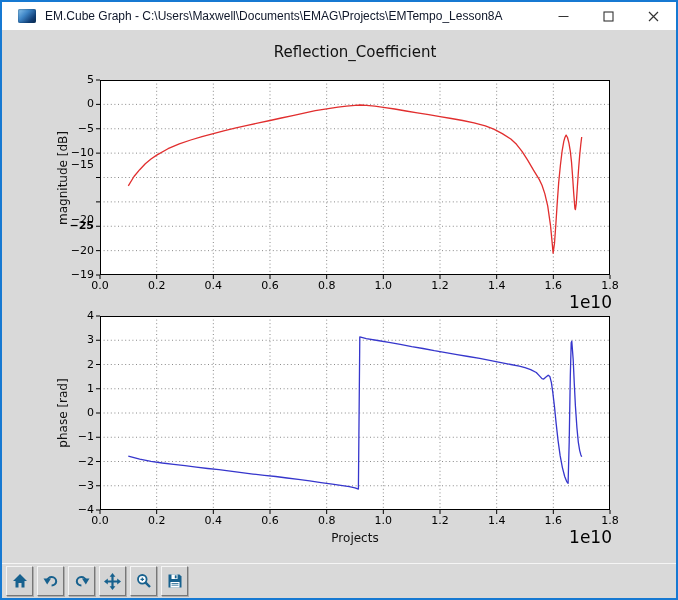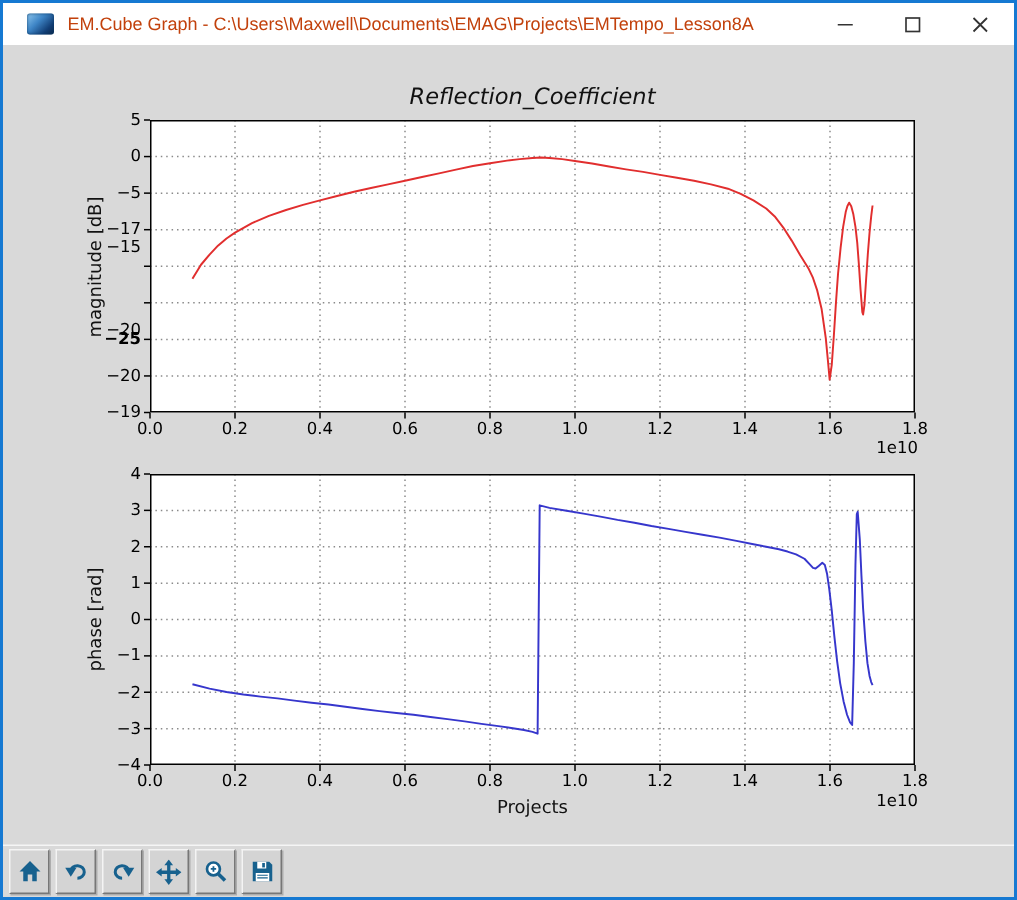--- a/index.html
+++ b/index.html
@@ -1,37 +1,37 @@
 <!DOCTYPE html>
 <html><head>
 <meta charset="utf-8">
 <style>
   html,body{margin:0;padding:0;background:#f0f0f0;font-family:"DejaVu Sans","Liberation Sans",sans-serif;}
   .window{position:relative;width:678px;height:600px;background:#d9d9d9;border:2px solid #1679d2;box-sizing:border-box;overflow:hidden;}
   .titlebar{position:absolute;left:0;top:0;width:674px;height:28px;background:#ffffff;display:flex;align-items:center;}
   .app-icon{width:18px;height:14px;margin-left:16px;border-radius:2px;
     background:linear-gradient(135deg,#8ec7ef 0%,#3e85c6 40%,#123f77 75%,#0a2547 100%);
     box-shadow:inset 0 0 2px #0b3a66;}
-  .title-text{margin-left:9px;font-size:12px;color:#c2410c;font-family:"Liberation Sans",sans-serif;white-space:nowrap;}
+  .title-text{margin-left:9px;font-size:12px;color:#0f172a;font-family:"Liberation Sans",sans-serif;white-space:nowrap;}
   .win-controls{position:absolute;right:0;top:0;height:28px;display:flex;}
   .win-btn{width:45px;height:28px;display:flex;align-items:center;justify-content:center;}
   .win-btn svg{display:block;}
   .figure{position:absolute;left:0;top:28px;width:674px;height:533px;background:#d9d9d9;}
-  .fig-title{position:absolute;left:98px;top:25px;width:510px;text-align:center;font-size:15px;color:#111;font-style:italic;}
+  .fig-title{position:absolute;left:98px;top:13px;width:510px;text-align:center;font-size:15px;color:#111;}
   .axes{position:absolute;width:510px;background:#ffffff;}
   .axes svg{position:absolute;left:0;top:0;overflow:visible;}
   #axes-magnitude{left:98px;top:50px;height:195px;}
   #axes-phase{left:98px;top:286px;height:194px;}
   .tick-label{position:absolute;font-size:11px;color:#000;white-space:nowrap;}
   .xtick{width:44px;text-align:center;}
   .ytick{width:44px;text-align:right;}
   .ylabel{position:absolute;left:-37px;top:50%;transform:translate(-50%,-50%) rotate(-90deg);
     font-size:12px;color:#111;white-space:nowrap;}
   .xlabel{position:absolute;left:0;width:100%;text-align:center;font-size:12px;color:#111;}
-  .offset-text{position:absolute;right:-2px;font-size:11px;color:#000;}
+  .offset-text{position:absolute;right:-2px;font-size:17px;color:#000;}
   .toolbar{position:absolute;left:0;top:561px;width:674px;height:35px;background:#d9d9d9;border-top:1px solid #f5f5f5;display:flex;align-items:center;padding-left:4px;box-sizing:border-box;}
   .tool-btn{width:27px;height:30px;margin-right:4px;background:#d4d4d4;
     border-top:1px solid #f4f4f4;border-left:1px solid #f4f4f4;
     border-right:1px solid #777;border-bottom:1px solid #777;
     box-shadow:1px 1px 0 #adadad;display:flex;align-items:center;justify-content:center;padding:0;cursor:pointer;}
   .tool-btn svg{display:block;}
 </style>
 </head>
 <body>
 
@@ -110,21 +110,21 @@
         <span class="tick-label xtick" style="left: 148px; top: 199px;">0.6</span>
         <span class="tick-label xtick" style="left: 204.667px; top: 199px;">0.8</span>
         <span class="tick-label xtick" style="left: 261.333px; top: 199px;">1.0</span>
         <span class="tick-label xtick" style="left: 318px; top: 199px;">1.2</span>
         <span class="tick-label xtick" style="left: 374.667px; top: 199px;">1.4</span>
         <span class="tick-label xtick" style="left: 431.333px; top: 199px;">1.6</span>
         <span class="tick-label xtick" style="left: 488px; top: 199px;">1.8</span>
         <span class="tick-label ytick" style="left: -50px; top: -7px;">5</span>
         <span class="tick-label ytick" style="left: -50px; top: 17.375px;">0</span>
         <span class="tick-label ytick" style="left: -50px; top: 41.75px;">−5</span>
-        <span class="tick-label ytick" style="left: -50px; top: 66.125px;">−17</span>
+        <span class="tick-label ytick" style="left: -50px; top: 66.125px;">−10</span>
         <span class="tick-label ytick" style="left: -50px; top: 78px;">−15</span>
         <span class="tick-label ytick" style="left: -50px; top: 133px;">−20</span>
         <span class="tick-label ytick" style="left: -50px; top: 139.25px; font-weight: bold;">−25</span>
         <span class="tick-label ytick" style="left: -50px; top: 163.625px;">−20</span>
         <span class="tick-label ytick" style="left: -50px; top: 188px;">−19</span>
       </div>
 
     <div class="axes" id="axes-phase">
         <svg width="510" height="194">
           <line x1="56.66666666666667" y1="0" x2="56.66666666666667" y2="194" stroke="#8a8a8a" stroke-width="1" stroke-dasharray="1 2.6"></line>

